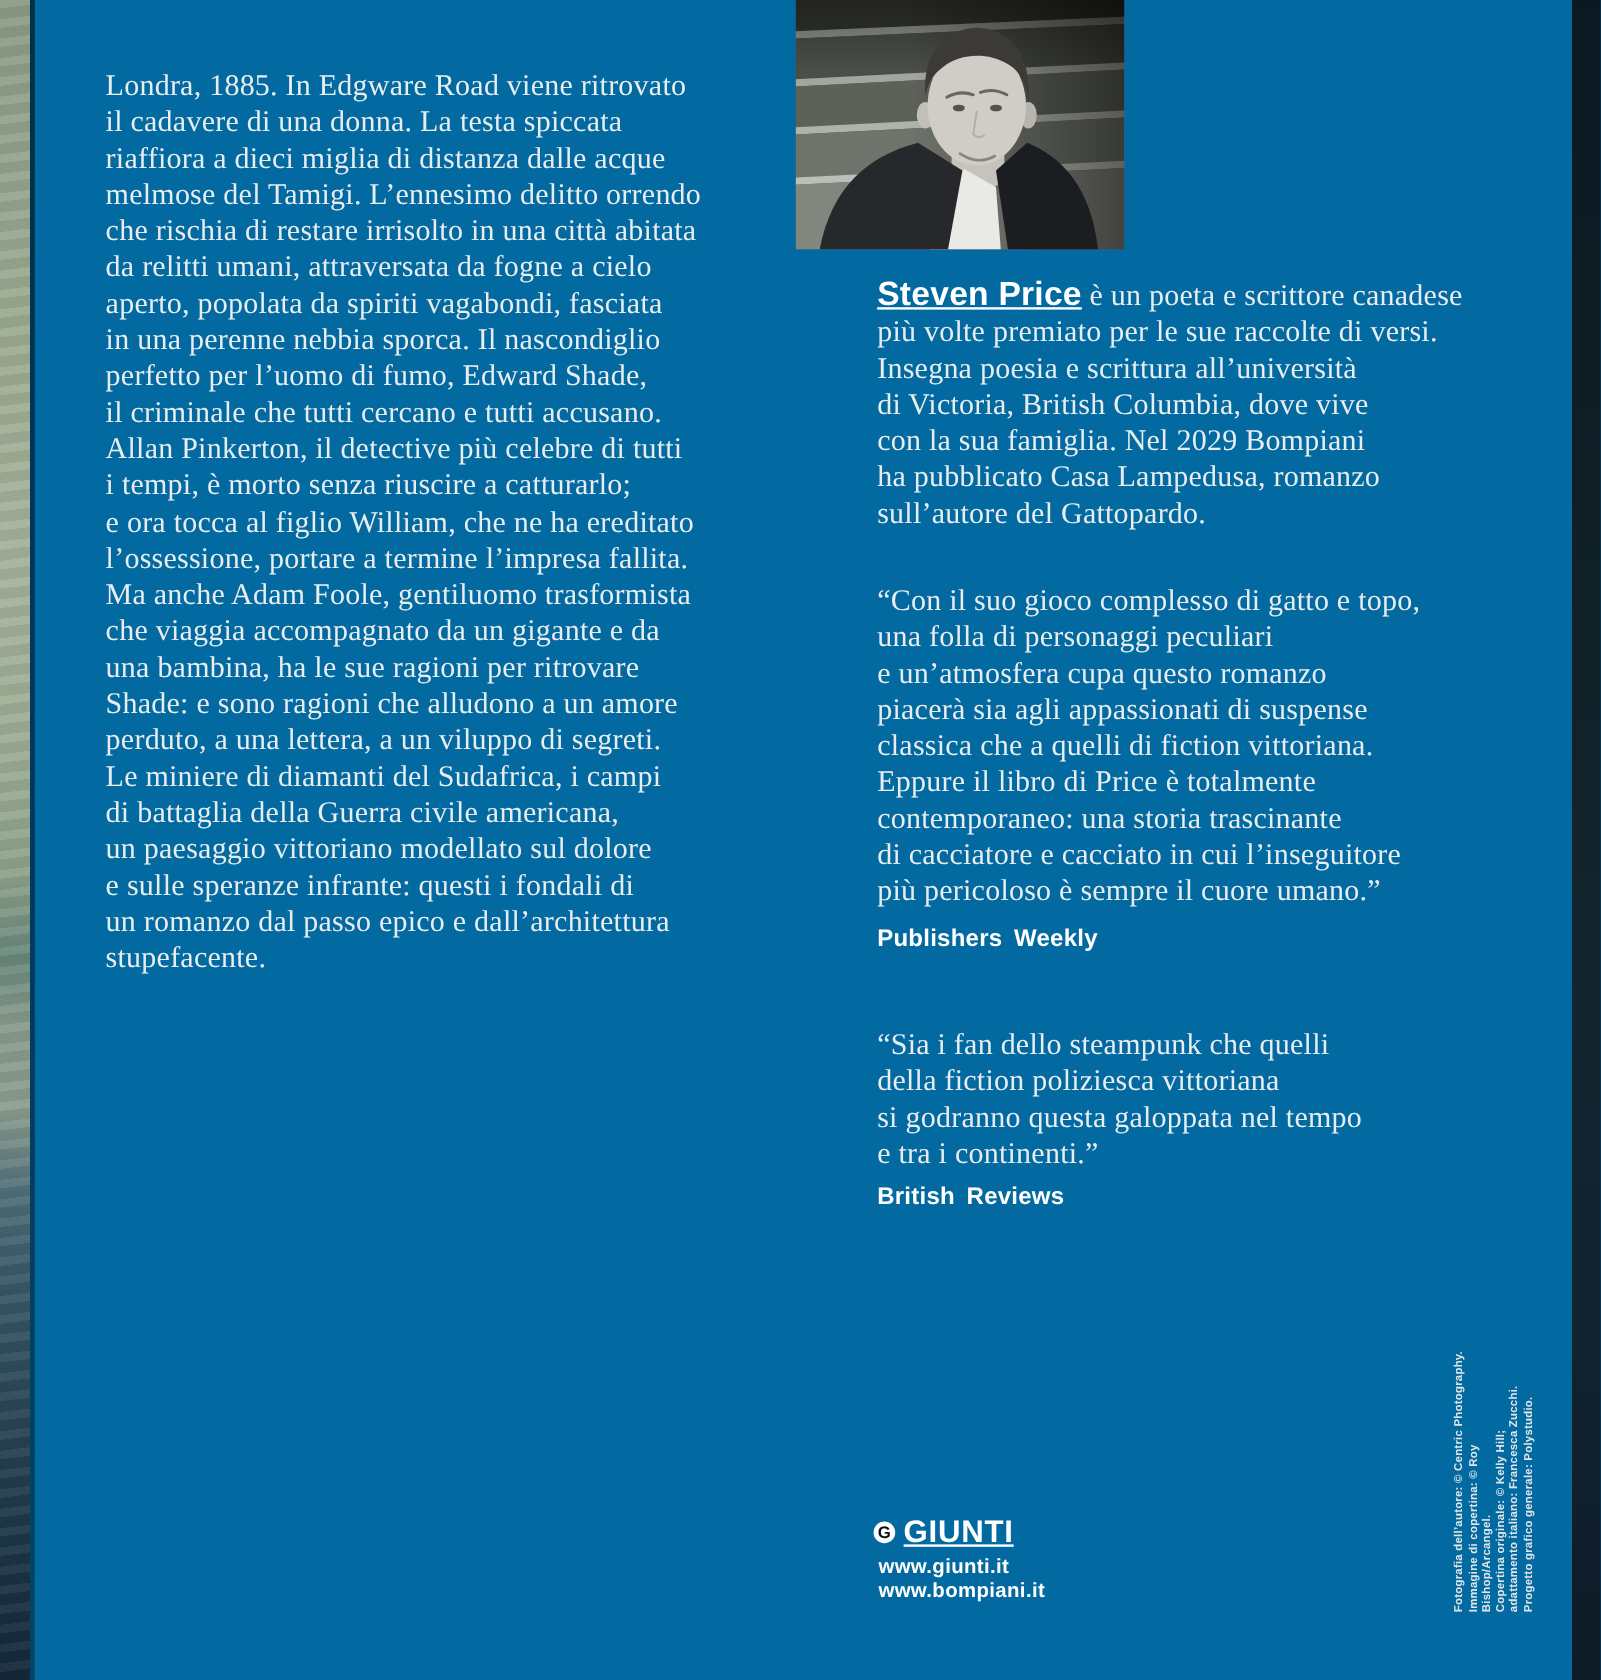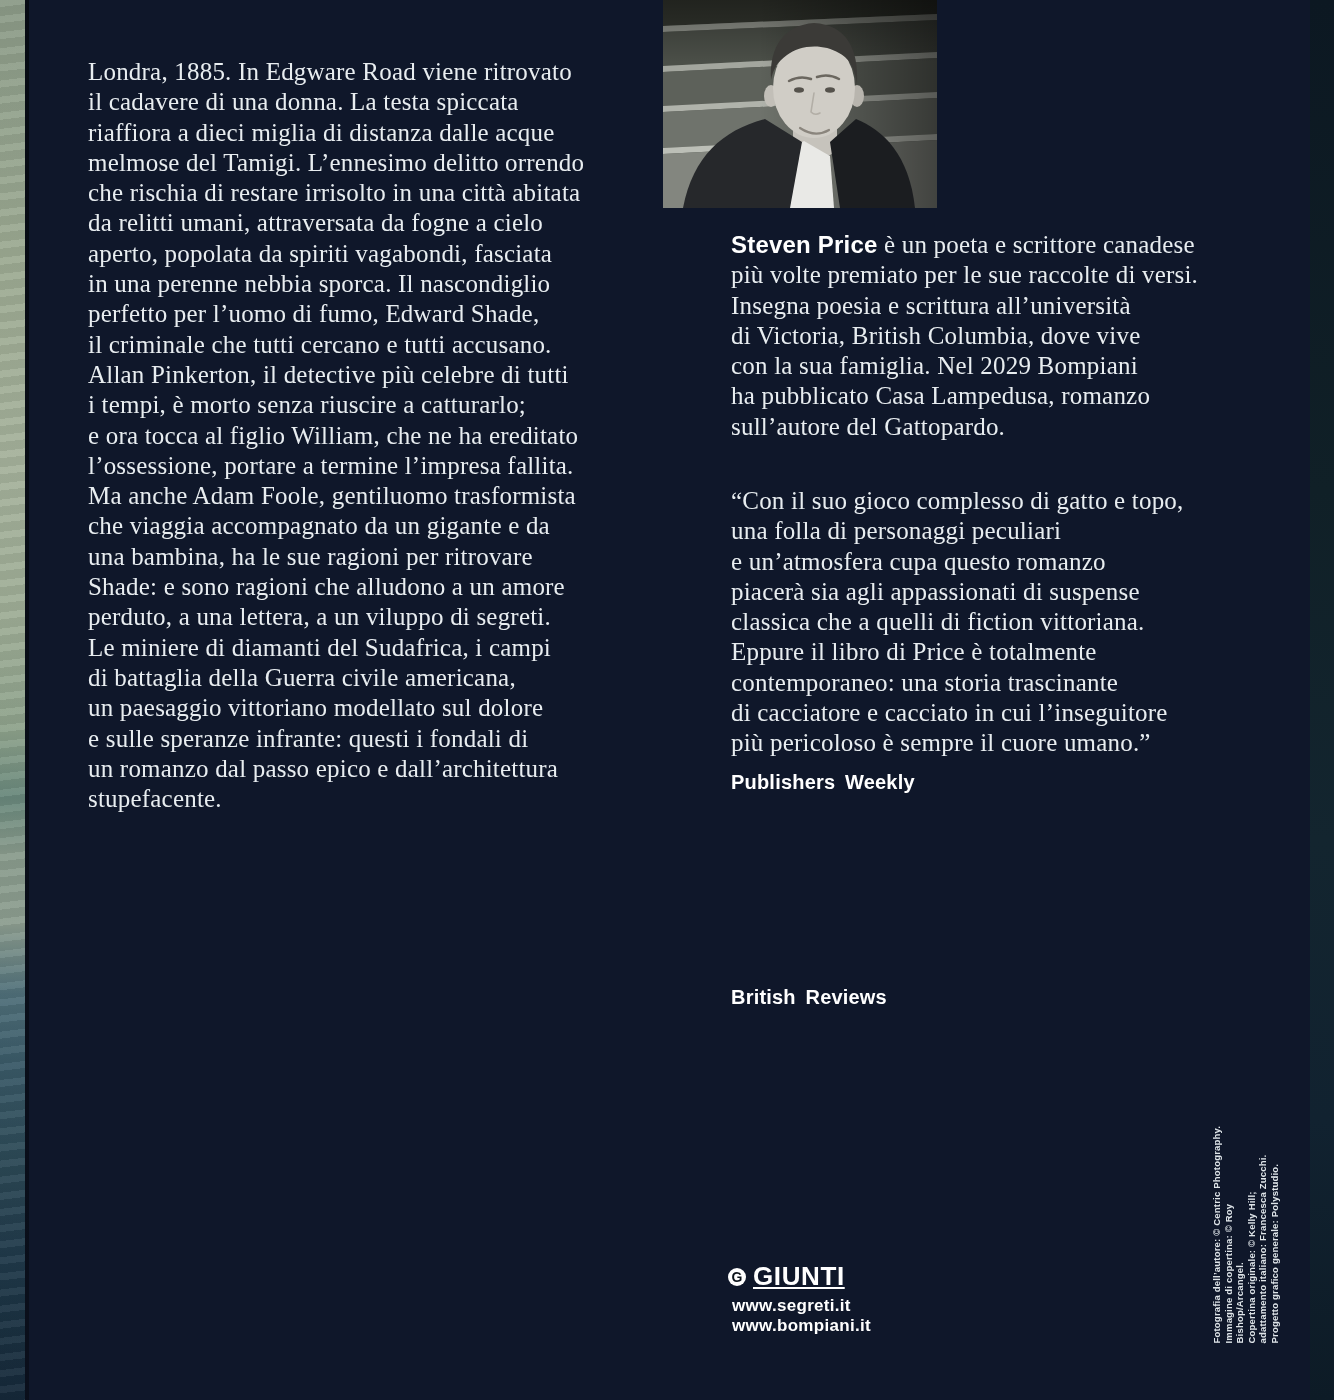--- a/index.html
+++ b/index.html
@@ -1,20 +1,20 @@
 <!DOCTYPE html>
 <html><head>
 <meta charset="utf-8">
 <style>
   html,body { margin:0; padding:0; background:#000; }
   .jacket {
     position:relative;
     width:1334px; height:1400px;
     background:linear-gradient(180deg,#0a1119 0%,#09101 8 55%,#0a121c 100%);
-    background-color:#0f172a;
+    background-color:#0369a1;
     overflow:hidden;
     font-family:"Liberation Serif", serif;
   }
   
   .fold-strip {
     position:absolute; left:0; top:0; width:25px; height:1400px;
     background-image:
       repeating-linear-gradient(173deg, rgba(255,255,255,0.05) 0 7px, rgba(0,0,0,0.06) 7px 16px),
       linear-gradient(180deg,
         #8c9b88 0%, #93a28d 7%, #9dab93 18%, #a6b29c 33%,
@@ -37,21 +37,21 @@
     font-size:25px; line-height:30.3px;
     letter-spacing:0.2px;
     white-space:pre-line;
   }
   .sans-bold {
     font-family:"Liberation Sans", sans-serif;
     font-weight:700; color:#ffffff;
   }
   .author-name {
     font-family:"Liberation Sans", sans-serif;
-    font-weight:700; color:#ffffff; font-size:24px;
+    font-weight:700; color:#ffffff; font-size:28px;text-decoration:underline;
   }
   .bio-italic { }
   .attribution {
     position:absolute;
     font-size:20px; letter-spacing:0.2px; word-spacing:4px;
   }
   .photo-box { position:absolute; left:663px; top:0; width:274px; height:208px; }
   .publisher-row {
     position:absolute; left:728px; top:1261px;
     display:flex; align-items:center; gap:7px;
@@ -168,29 +168,33 @@
 una folla di personaggi peculiari
 e un’atmosfera cupa questo romanzo
 piacerà sia agli appassionati di suspense
 classica che a quelli di fiction vittoriana.
 Eppure il libro di Price è totalmente
 contemporaneo: una storia trascinante
 di cacciatore e cacciato in cui l’inseguitore
 più pericoloso è sempre il cuore umano.”</p>
   <div class="attribution sans-bold" style="left:731px; top:771px;">Publishers Weekly</div>
 
+  <p class="serif-block" style="left:731px; top:856px; width:540px; margin:0;">“Sia i fan dello steampunk che quelli
+della fiction poliziesca vittoriana
+si godranno questa galoppata nel tempo
+e tra i continenti.”</p>
   <div class="attribution sans-bold" style="left:731px; top:986px;">British Reviews</div>
 
   <div class="publisher-row">
     <div class="g-badge">G</div>
     <div class="g-wordmark sans-bold">GIUNTI</div>
   </div>
 
   <div class="urls sans-bold">
-    <div>www.segreti.it</div>
+    <div>www.giunti.it</div>
     <div>www.bompiani.it</div>
   </div>
 
   <div class="credits">
     <div>Fotografia dell’autore: © Centric Photography.</div>
     <div>Immagine di copertina: © Roy Bishop/Arcangel.</div>
     <div>Copertina originale: © Kelly Hill;</div>
     <div>adattamento italiano: Francesca Zucchi.</div>
     <div>Progetto grafico generale: Polystudio.</div>
   </div>

